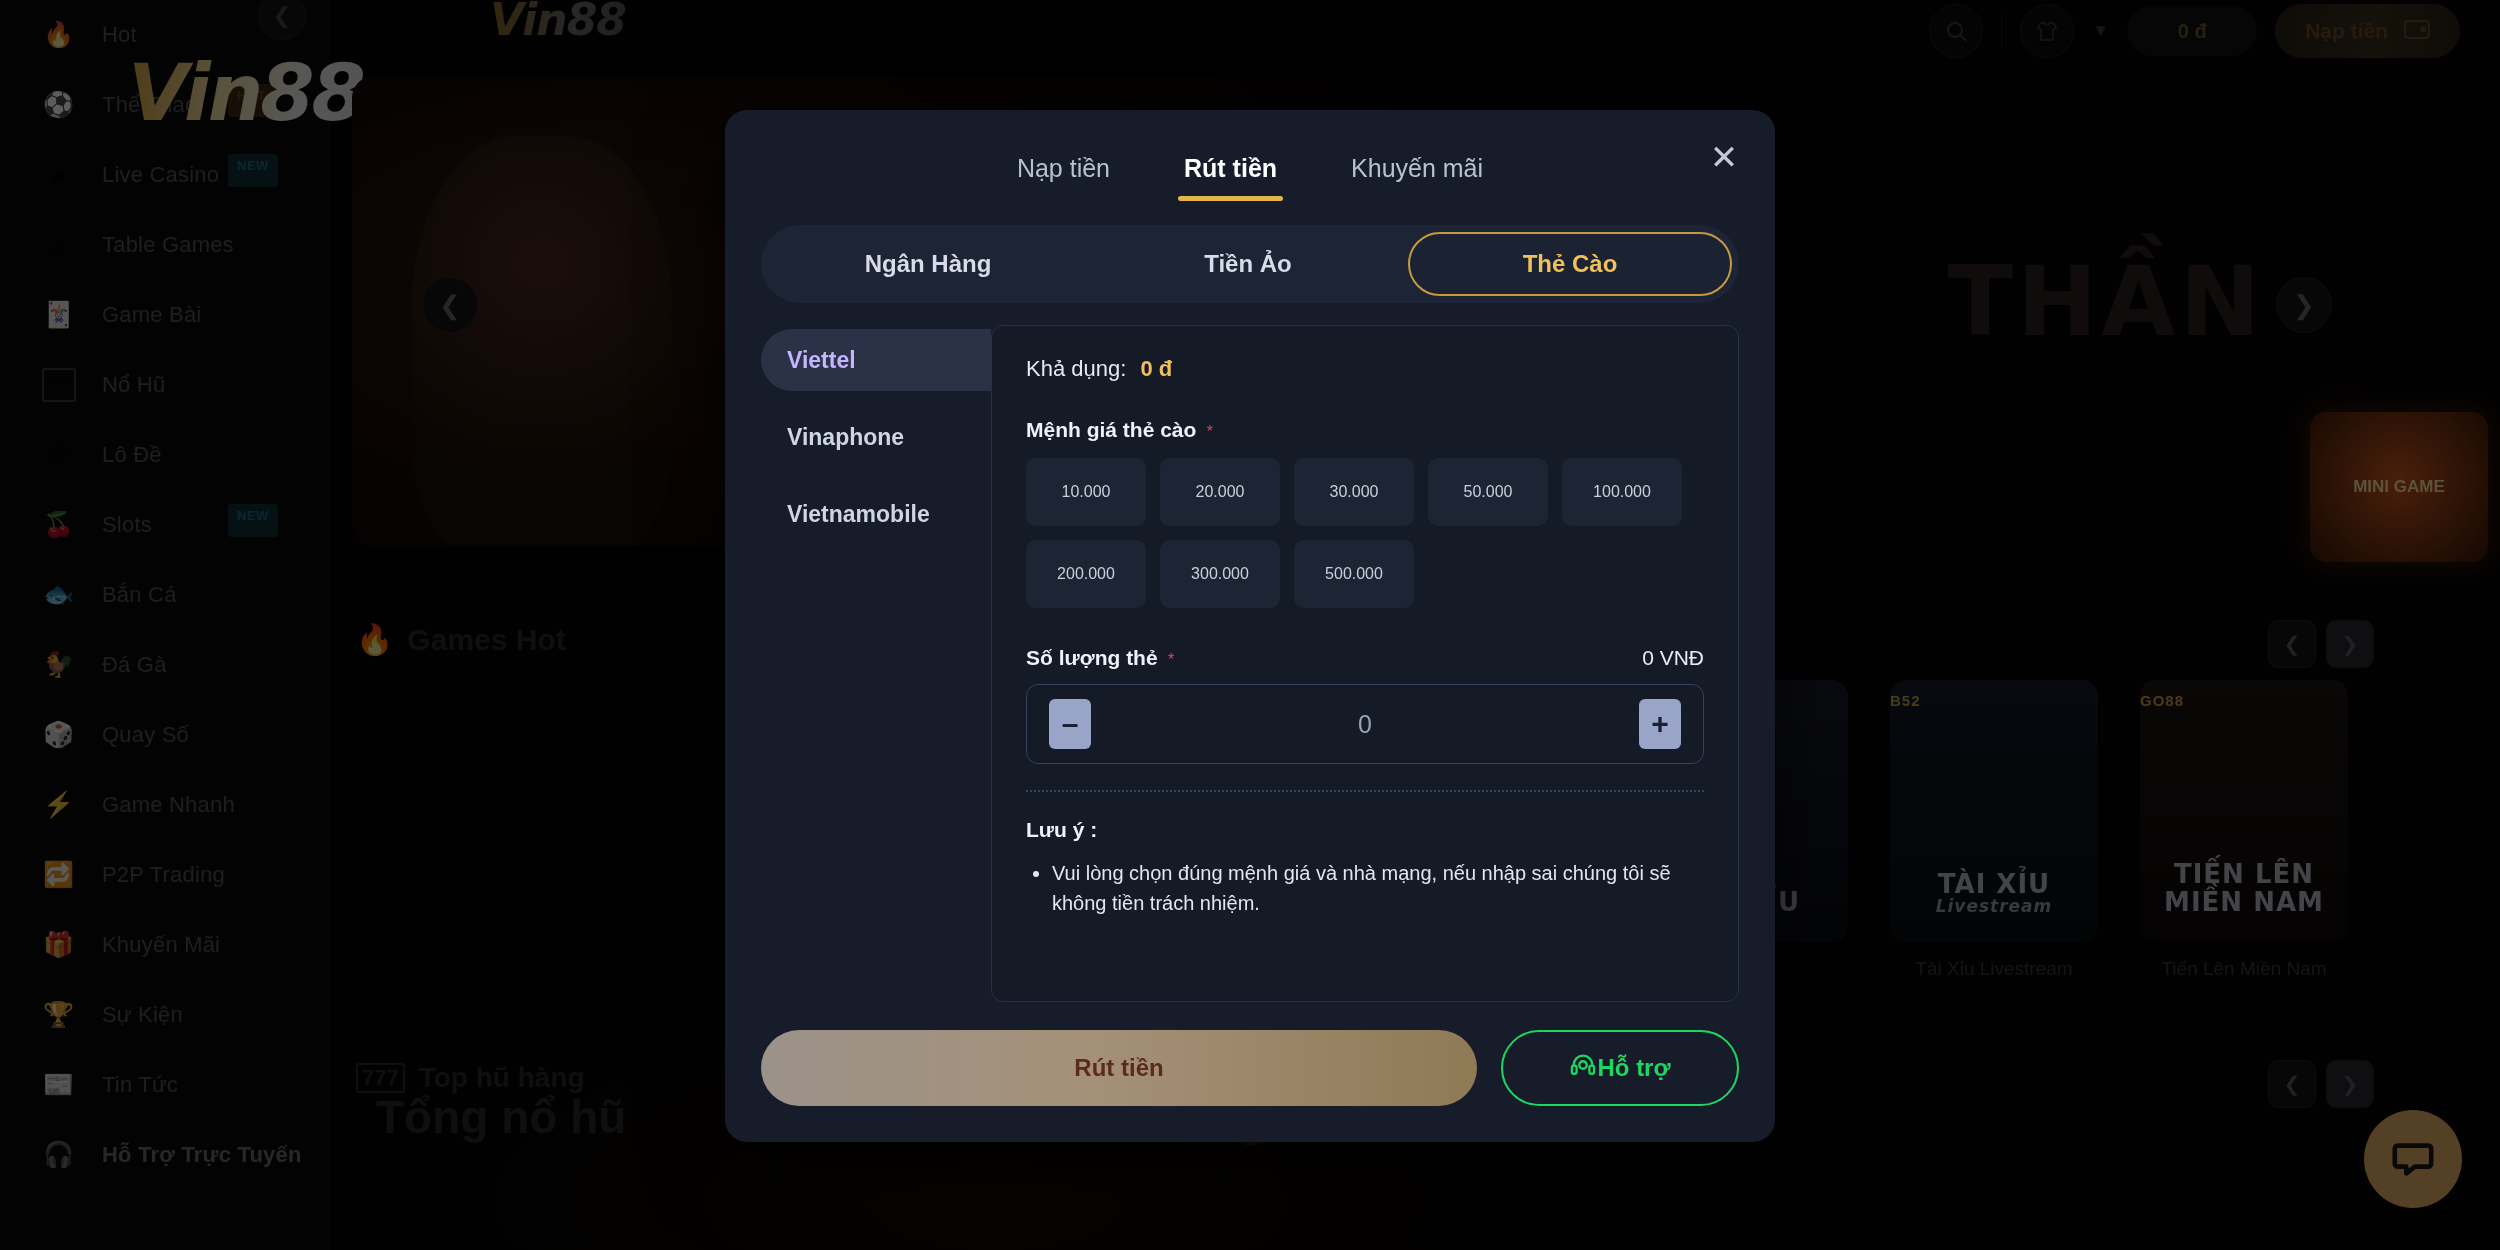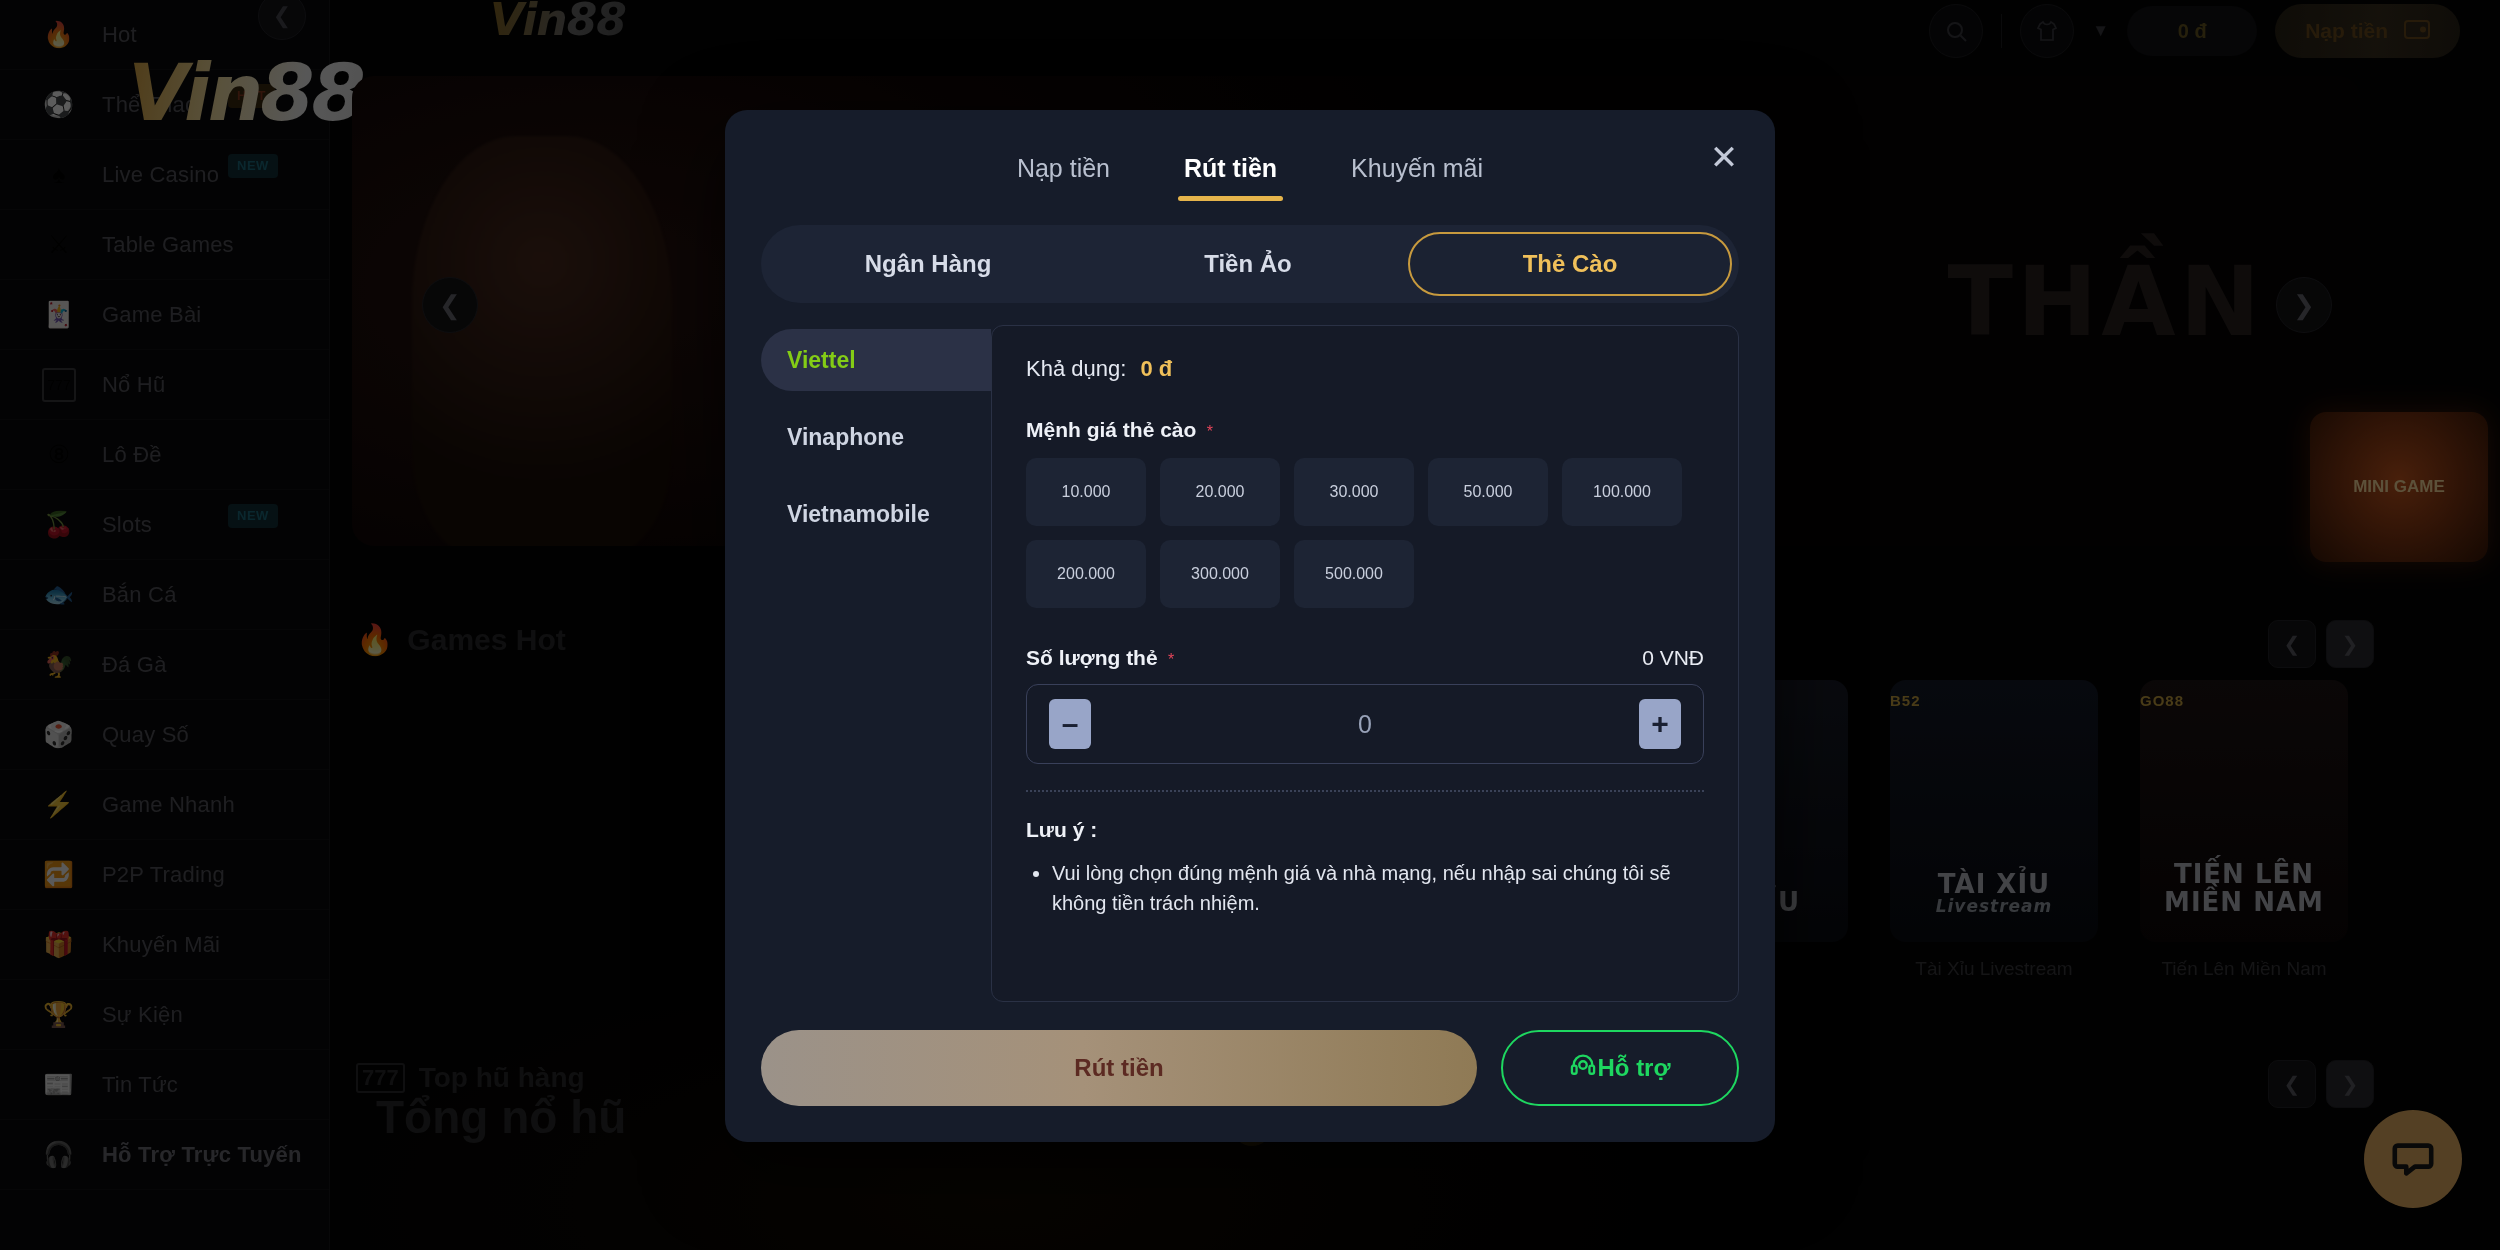--- a/index.html
+++ b/index.html
@@ -25,21 +25,21 @@
     border-bottom: 1px solid #121214;
   }
   .side-ico {
     width: 34px; height: 34px; display: flex; align-items: center;
     justify-content: center; font-size: 25px; line-height: 1;
     filter: grayscale(0.15);
   }
   .side-label { font-size: 22px; color: #55555c; letter-spacing: .2px; white-space: nowrap; }
   .side-badge {
     position: absolute; left: 228px; top: 14px;
-    font-size: 13px; font-weight: 700; padding: 4px 9px 5px;
+    font-size: 13px; font-weight: 700; padding: 4px 9px 14px;
     border-radius: 4px; letter-spacing: .5px;
   }
   .badge-hot { background: #3a2a10; color: #8a3a20; }
   .badge-new { background: #123038; color: #1d6e80; }
 
   .collapse-btn {
     position: absolute; left: 258px; top: -8px; width: 48px; height: 48px;
     border-radius: 50%; background: #141418; border: 1px solid #232329;
     color: #4a4a52; display: flex; align-items: center; justify-content: center;
     font-size: 22px;
@@ -198,21 +198,21 @@
   .seg-item.active { color: #f0c05a; border: 2px solid #c79a3e; background: #1b2232; }
 
   .body { flex: 1; display: flex; margin: 22px 36px 0; min-height: 0; }
 
   .carriers { width: 230px; flex: 0 0 230px; padding-top: 4px; }
   .carrier {
     height: 62px; display: flex; align-items: center; padding-left: 26px;
     font-size: 23px; font-weight: 700; color: #cfd5e2;
     border-radius: 31px 0 0 31px; margin-bottom: 15px;
   }
-  .carrier.active { color: #84cc16; background: #2b3146; }
+  .carrier.active { color: #c4b5fd; background: #2b3146; }
 
   .panel {
     flex: 1; border: 1px solid #2a3145; border-radius: 12px;
     background: #151a27; padding: 30px 34px; min-height: 0; overflow: hidden;
   }
 
   .avail { font-size: 22px; color: #e5e9f2; margin-bottom: 36px; }
   .avail b { color: #f0c05a; margin-left: 8px; }
 
   .flabel { font-size: 21px; font-weight: 700; color: #eef1f7; }

